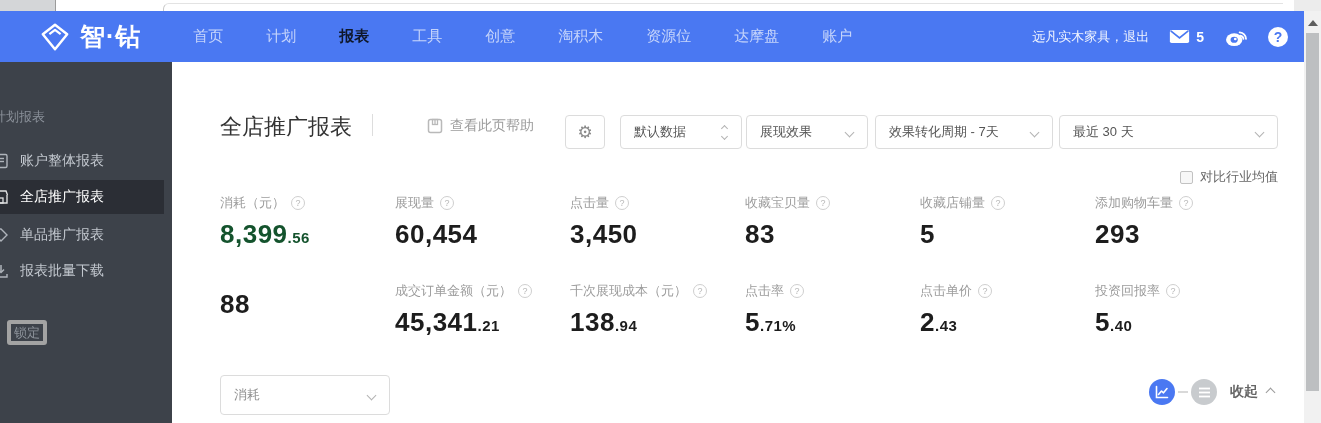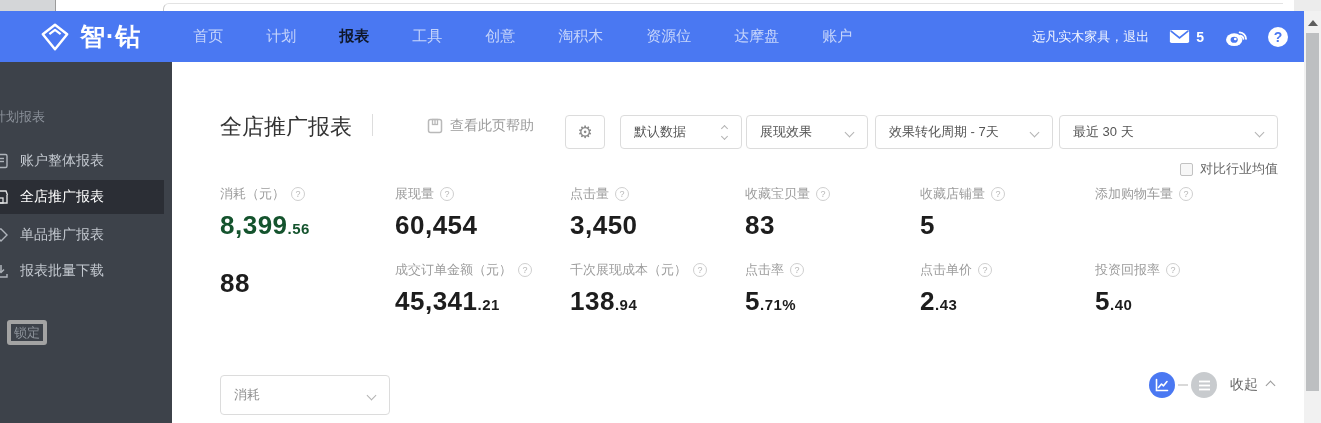--- a/index.html
+++ b/index.html
@@ -51,34 +51,34 @@
   .sel-caret { margin-left:auto; margin-right:14px; }
   .chev { display:inline-block; width:7px; height:7px; border-right:1.4px solid #b3b3b3; border-bottom:1.4px solid #b3b3b3; transform:rotate(45deg); }
   .chev-up { transform:rotate(-135deg); }
   .spin { display:flex; flex-direction:column; gap:3px; margin-left:auto; margin-right:14px; }
   .spin .chev { width:5px; height:5px; }
   .sel-data { left:448px; width:122px; }
   .sel-effect { left:574px; width:122px; }
   .sel-cycle { left:703px; width:178px; }
   .sel-date { left:887px; width:219px; }
 
-  .compare-row { position:absolute; top:98px; right:26px; display:flex; align-items:center; gap:7px; cursor:pointer; }
+  .compare-row { position:absolute; top:106px; right:26px; display:flex; align-items:center; gap:7px; cursor:pointer; }
   .checkbox { width:13px; height:13px; border:1px solid #c2c2c2; background:#f7f7f7; border-radius:2px; }
   .compare-label { color:#666; font-size:13px; }
 
-  .metrics { position:absolute; left:48px; top:123px; display:grid; grid-template-columns:repeat(6,175px); row-gap:16px; }
+  .metrics { position:absolute; left:48px; top:132px; display:grid; grid-template-columns:repeat(6,175px); row-gap:28px; }
   .m-label { display:flex; align-items:center; gap:6px; color:#9c9c9c; font-size:13px; height:18px; white-space:nowrap; }
   .q-icon { width:14px; height:14px; border:1px solid #cfcfcf; border-radius:50%; position:relative; cursor:pointer; flex:none; }
   .q-icon::after { content:"?"; position:absolute; left:0; top:0; width:12px; height:12px; line-height:12px; text-align:center; font-size:9px; color:#b8b8b8; }
   .m-value { margin-top:6px; font-size:26px; font-weight:bold; color:#1d1d1d; line-height:32px; letter-spacing:.5px; }
   .m-value .dec { font-size:15px; }
   .m-value.blue { color:#14532d; }
 
   .bottom-select { position:absolute; left:48px; top:313px; width:170px; height:40px; color:#8f8f8f; }
-  .footer-right { position:absolute; top:310px; right:30px; display:flex; align-items:center; }
+  .footer-right { position:absolute; top:317px; right:30px; display:flex; align-items:center;font-weight:bold; }
   .view-btn { width:26px; height:26px; border-radius:50%; display:flex; align-items:center; justify-content:center; cursor:pointer; }
   .view-chart { background:#4a78f2; }
   .view-table { background:#c8cbce; }
   .view-dash { width:10px; height:2px; background:#d9d9d9; margin:0 3px; }
   .collapse-link { display:flex; align-items:center; gap:9px; margin-left:13px; color:#666; font-size:14px; cursor:pointer; }
   .collapse-link .chev { border-color:#9a9a9a; }
 
   
   .scrollbar { position:absolute; right:0; top:11px; width:17px; height:412px; background:#f1f1f1; cursor:default; }
   .scroll-arrow { position:absolute; left:4px; top:9px; width:0; height:0; border-left:5px solid transparent; border-right:5px solid transparent; border-bottom:6px solid #5e5e5e; cursor:pointer; }
@@ -250,20 +250,21 @@
             <span>收藏店铺量</span>
             <span class="q-icon"></span>
           </div>
         <div class="m-value"><span>5</span><span class="dec"></span></div>
       </div>
       <div>
         <div class="m-label">
             <span>添加购物车量</span>
             <span class="q-icon"></span>
           </div>
+        <div class="m-value"><span>293</span><span class="dec"></span></div>
       </div>
       <div>
         <div class="m-value"><span>88</span><span class="dec"></span></div>
       </div>
       <div>
         <div class="m-label">
             <span>成交订单金额（元）</span>
             <span class="q-icon"></span>
           </div>
         <div class="m-value"><span>45,341</span><span class="dec">.21</span></div>

